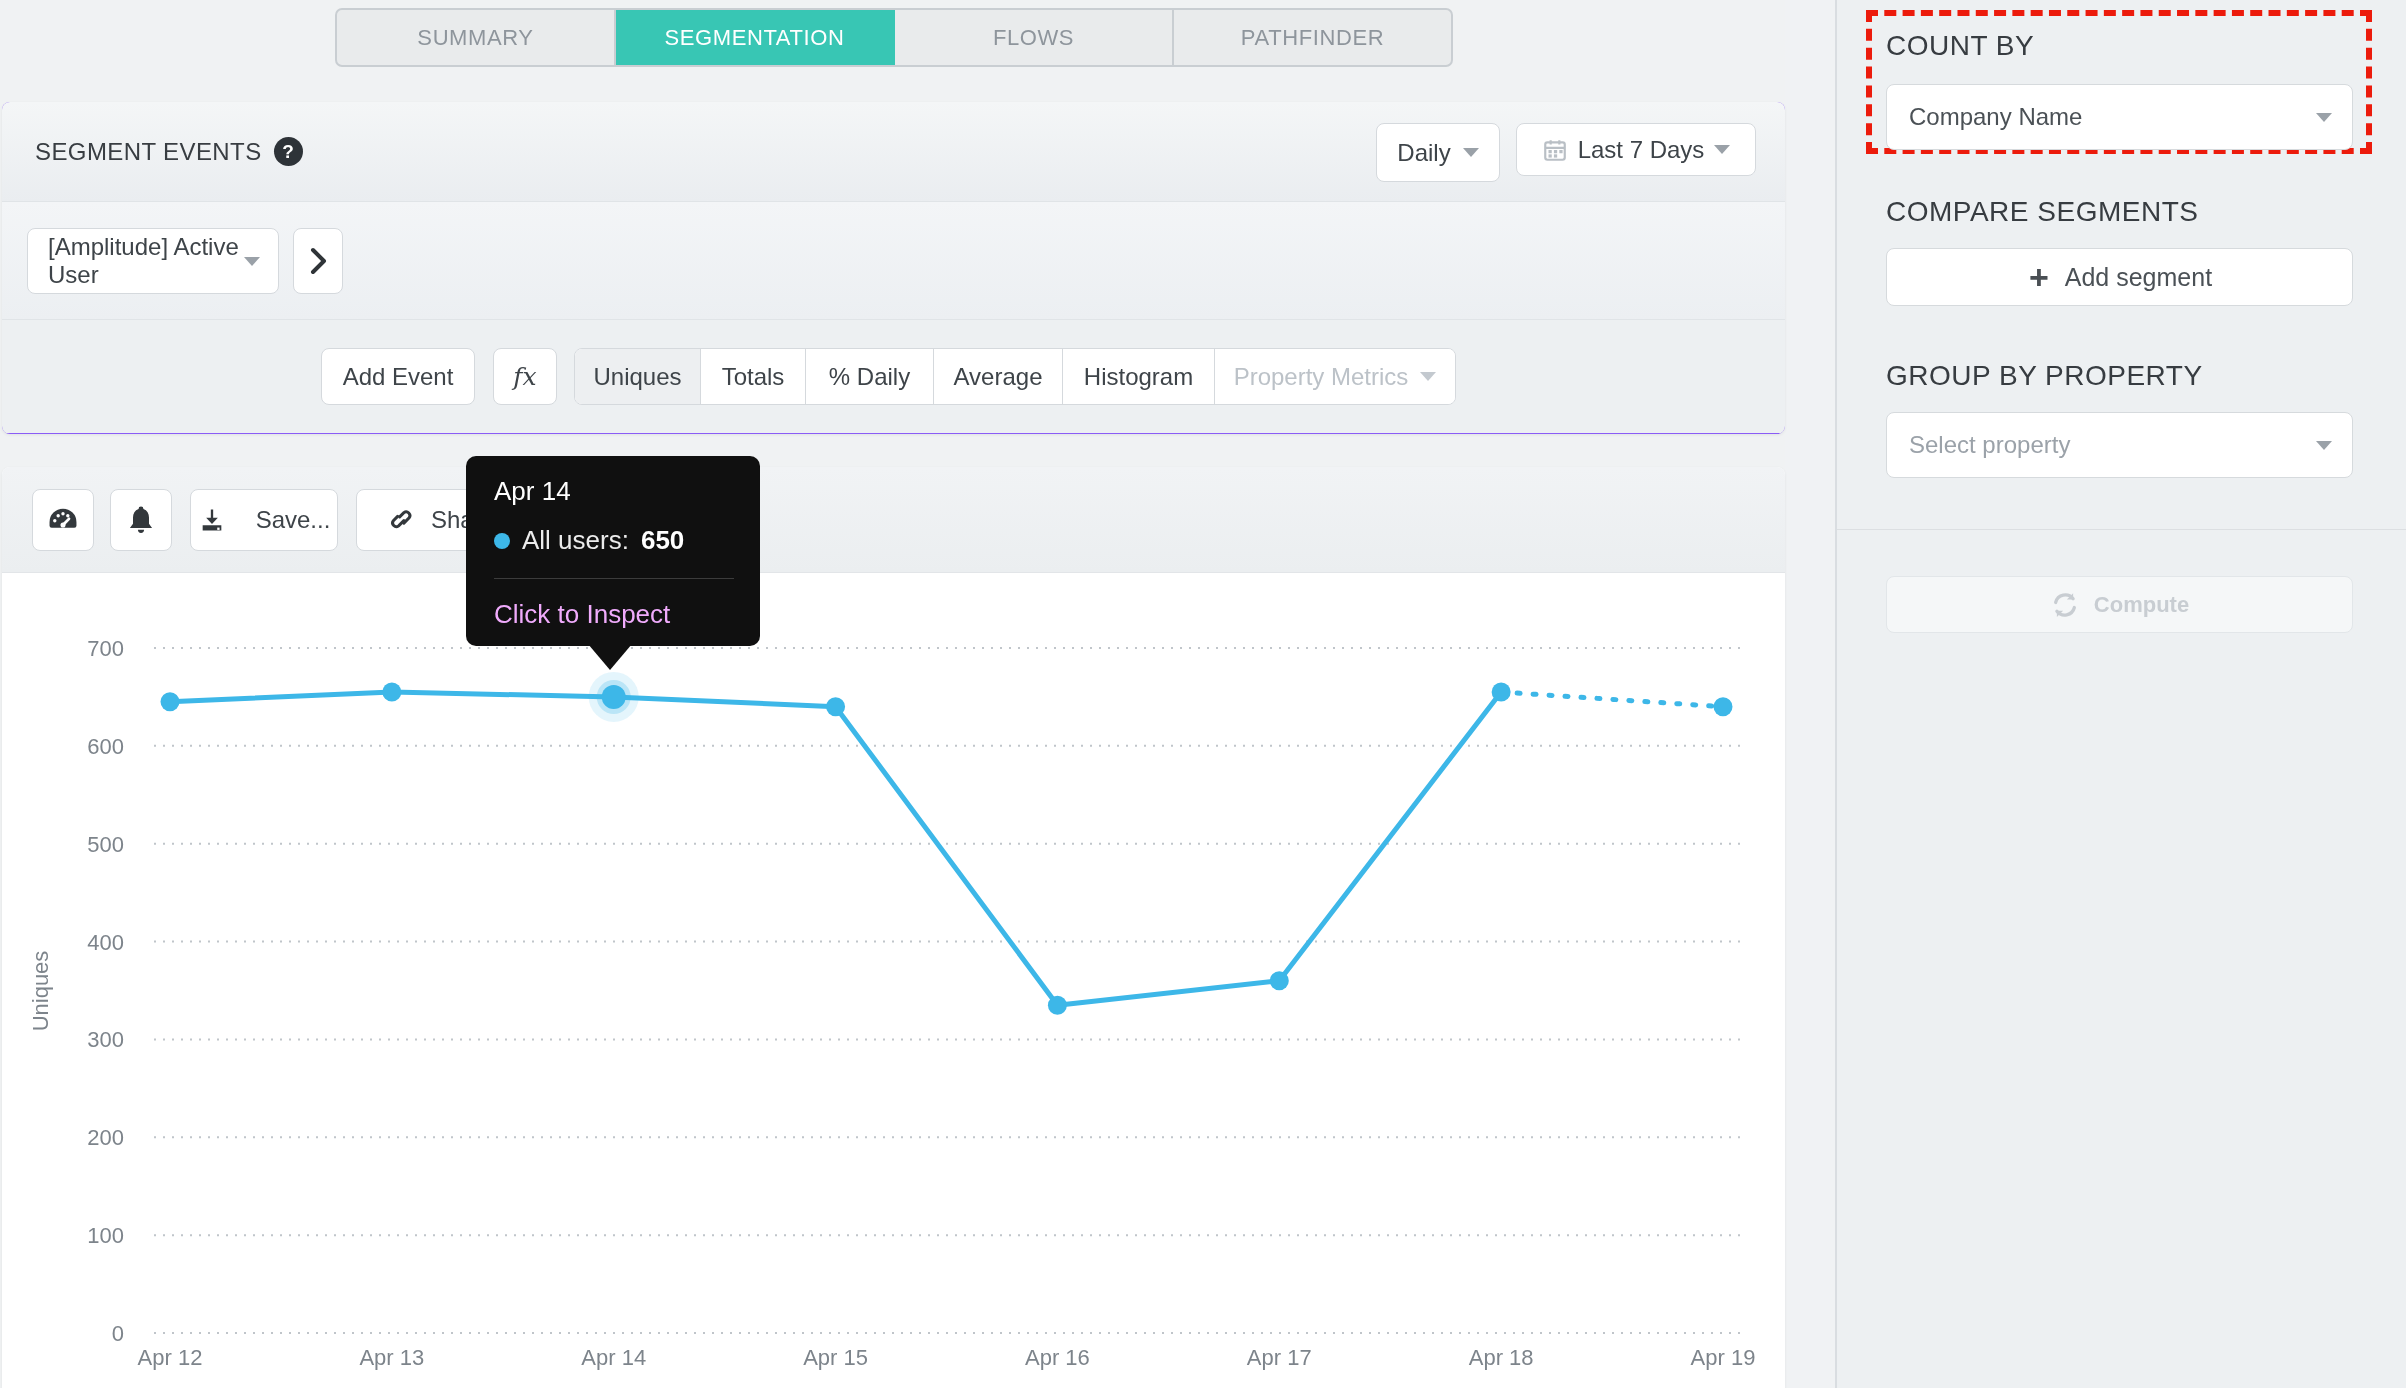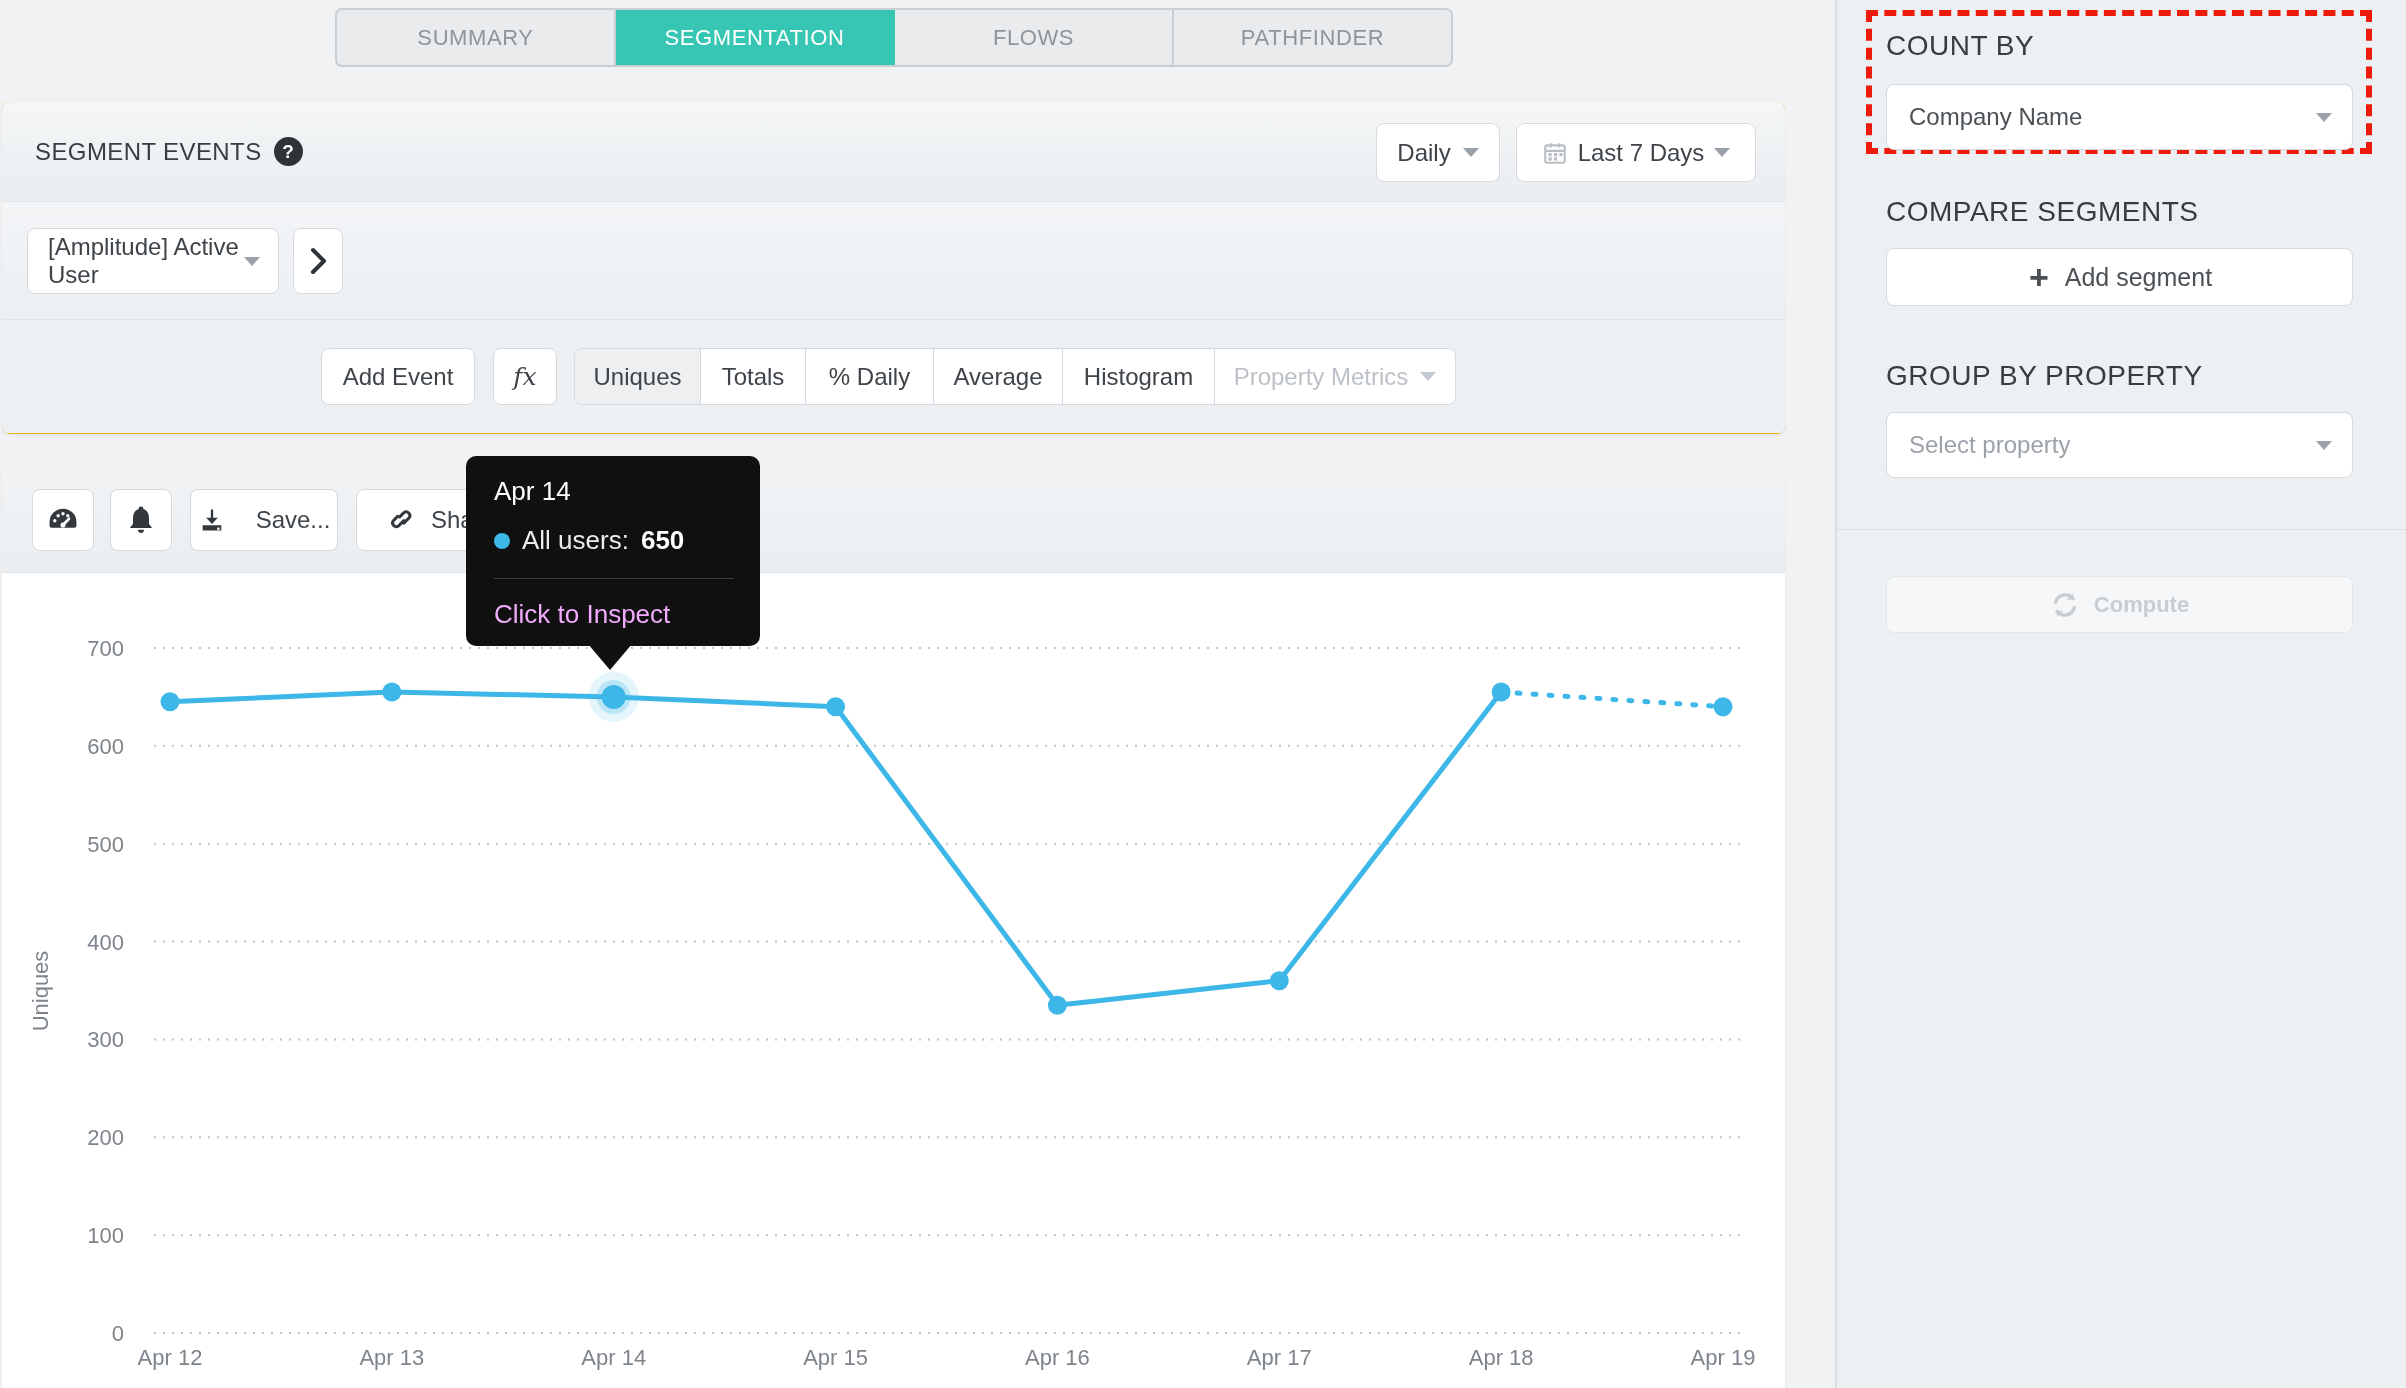--- a/index.html
+++ b/index.html
@@ -13,37 +13,37 @@
     display:flex; border:2px solid #c9ced2; border-radius:7px; overflow:hidden; background:#e9ebec; }
   .tab { flex:1; display:flex; align-items:center; justify-content:center;
     font-size:22px; letter-spacing:0.6px; color:#8e959c; font-weight:500;
     border-right:2px solid #c9ced2; cursor:pointer; }
   .tab:last-child { border-right:none; }
   .tab.active { background:#38c6b4; color:#ffffff; border-color:#38c6b4; }
 
   
   .panel { position:absolute; left:2px; width:1783px; border-radius:8px;
     box-shadow:0 1px 3px rgba(40,50,60,.08); overflow:hidden; }
-  .events-panel { top:102px; height:332px; background:#eab308; }
+  .events-panel { top:102px; height:332px; background:#8b5cf6; }
   .chart-panel  { top:467px; height:921px; background:#ffffff; border-radius:8px 8px 0 0; }
 
   .panel-header { position:relative; height:100px;
     background:linear-gradient(#f4f6f7,#eaedf0); border-bottom:1px solid #e0e4e7;
     display:flex; align-items:center; padding-left:33px; }
   .panel-title { font-size:24px; letter-spacing:0.4px; color:#383d42; font-weight:500; }
   .help-icon { width:29px; height:29px; border-radius:50%; background:#2e3338; color:#fff;
     display:inline-flex; align-items:center; justify-content:center;
     font-size:19px; font-weight:700; margin-left:12px; cursor:pointer; }
 
   .btn { background:#ffffff; border:1px solid #d5d9dd; border-radius:8px;
     color:#3e4449; font-size:24px; display:flex; align-items:center; justify-content:center;
     cursor:pointer; }
 
   .interval-btn { position:absolute; left:1374px; top:21px; width:124px; height:59px; gap:12px; }
-  .daterange-btn { position:absolute; left:1514px; top:21px; width:240px; height:59px; gap:10px; }
+  .daterange-btn { position:absolute; left:1514px; top:21px; width:240px; height:53px; gap:10px; }
 
   .caret { width:0; height:0; border-left:8px solid transparent; border-right:8px solid transparent;
     border-top:9px solid #9aa1a8; display:inline-block; }
 
   .segment-row { position:relative; height:118px;
     background:linear-gradient(#f3f5f7,#eceff2); border-bottom:1px solid #e0e4e7; }
   .segment-dropdown { position:absolute; left:25px; top:26px; width:252px; height:66px;
     justify-content:space-between; padding:0 18px 0 20px; font-size:24px; color:#3e4449; }
   .next-btn { position:absolute; left:291px; top:26px; width:50px; height:66px; }
 

